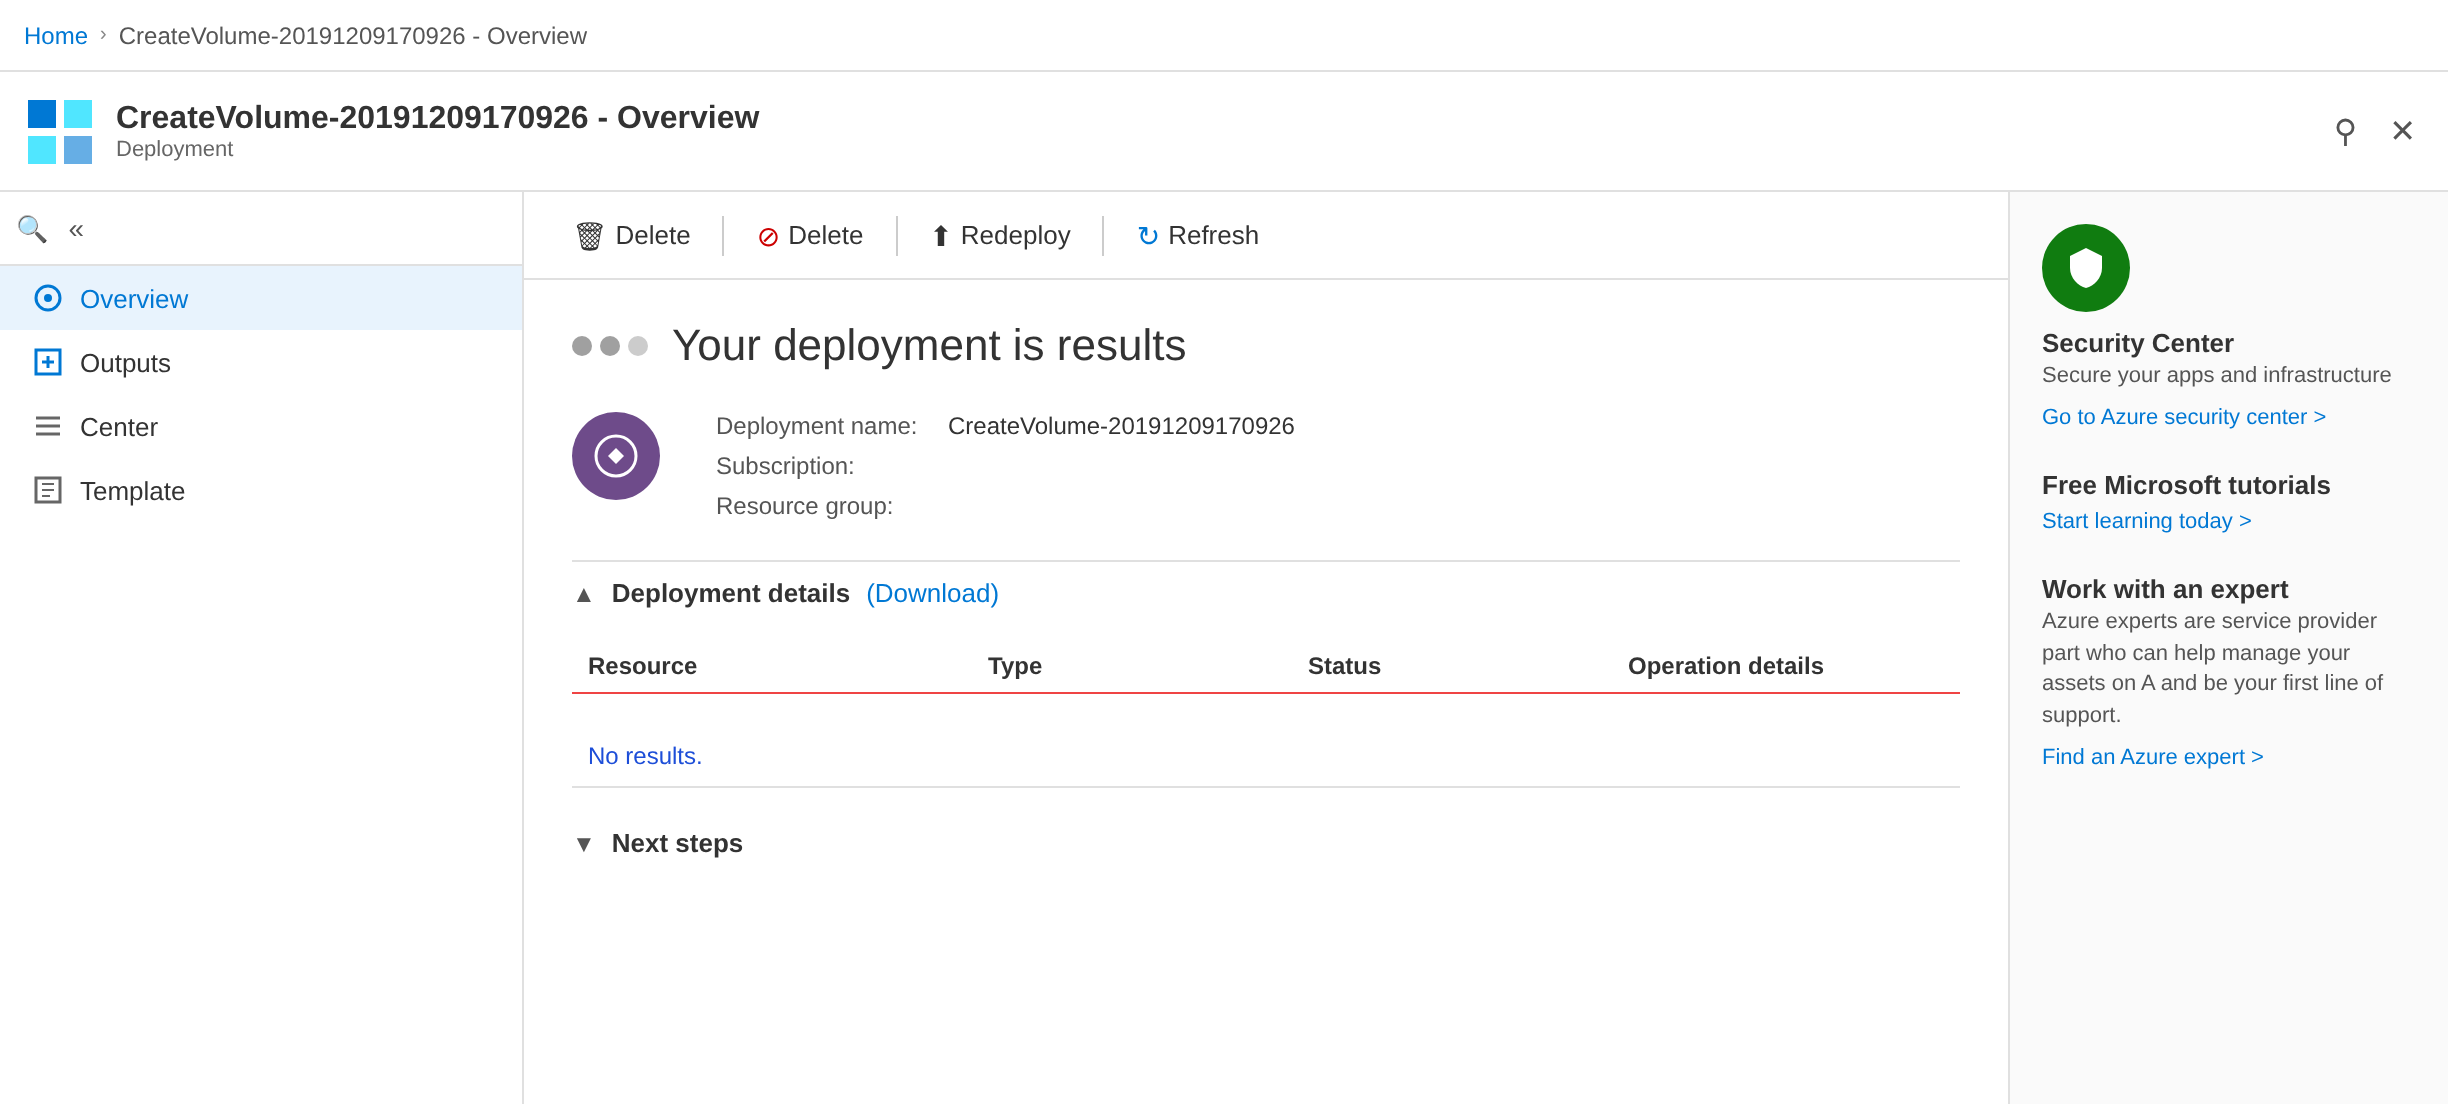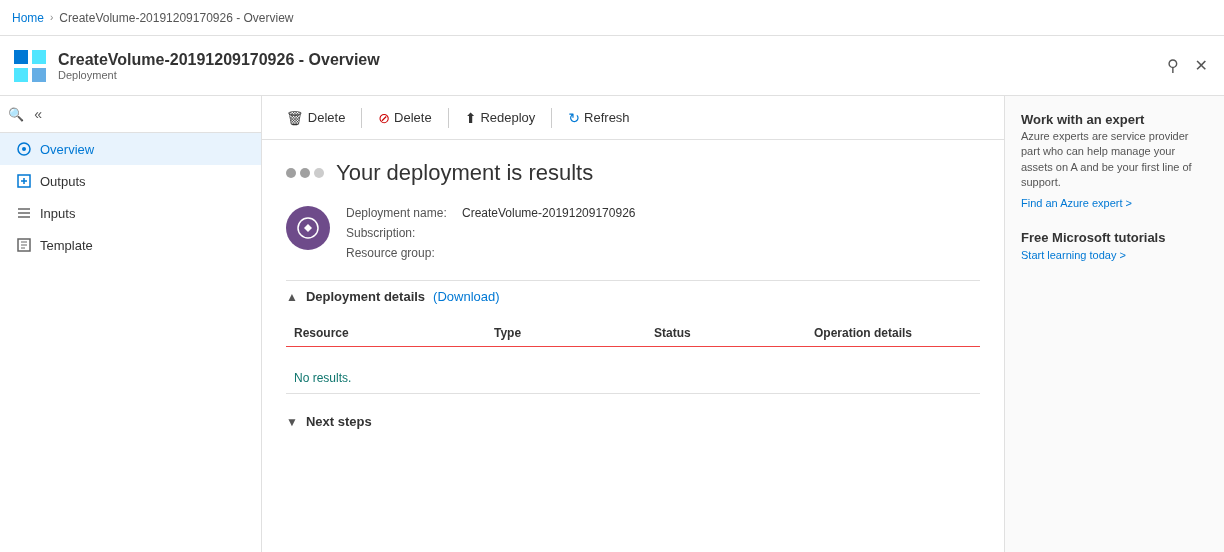--- a/index.html
+++ b/index.html
@@ -58,21 +58,21 @@
 
     
     .section-header { display: flex; align-items: center; gap: 8px; padding: 8px 0; margin-bottom: 8px; border-top: 1px solid #e0e0e0; }
     .section-toggle { font-size: 12px; color: #555; }
     .section-title { font-size: 13px; font-weight: 600; }
     .section-link { color: #0078d4; text-decoration: none; font-size: 13px; }
 
     
     .data-table { width: 100%; border-collapse: collapse; font-size: 12px; margin-bottom: 16px; }
     .data-table th { text-align: left; padding: 6px 8px; font-weight: 600; color: #333; border-bottom: 1px solid #ef4444; }
-    .no-results { padding: 8px; font-size: 12px; color: #0f766e; }
+    .no-results { padding: 8px; font-size: 12px; color: #1d4ed8; }
     .table-border { border-bottom: 1px solid #e0e0e0; margin-bottom: 12px; }
 
     
     .next-steps { display: flex; align-items: center; gap: 8px; padding: 8px 0; cursor: pointer; }
 
     
     .panel-section { margin-bottom: 20px; }
     .security-icon { width: 44px; height: 44px; background: #107c10; border-radius: 50%; display: flex; align-items: center; justify-content: center; margin-bottom: 8px; }
     .security-icon svg { width: 24px; height: 24px; }
     .panel-title { font-size: 13px; font-weight: 600; color: #333; margin-bottom: 2px; }
@@ -140,21 +140,21 @@
     </div>
 
     <div class="nav-item">
       <span class="nav-icon">
         <svg width="16" height="16" viewBox="0 0 16 16">
             <line x1="2" y1="4" x2="14" y2="4" stroke="#666" stroke-width="1.5"></line>
             <line x1="2" y1="8" x2="14" y2="8" stroke="#666" stroke-width="1.5"></line>
             <line x1="2" y1="12" x2="14" y2="12" stroke="#666" stroke-width="1.5"></line>
           </svg>
       </span>
-      <span>Inputs</span>
+      <span>Center</span>
     </div>
 
     <div class="nav-item">
       <span class="nav-icon">
         <svg width="16" height="16" viewBox="0 0 16 16">
             <rect x="2" y="2" width="12" height="12" fill="none" stroke="#666" stroke-width="1.5"></rect>
             <line x1="5" y1="5" x2="11" y2="5" stroke="#666" stroke-width="1"></line>
             <line x1="5" y1="8" x2="11" y2="8" stroke="#666" stroke-width="1"></line>
             <line x1="5" y1="11" x2="9" y2="11" stroke="#666" stroke-width="1"></line>
           </svg>
@@ -193,21 +193,21 @@
 
         <div class="deploy-header">
           <div class="deploy-dots">
             <div class="dot"></div>
             <div class="dot"></div>
             <div class="dot" style="background:#ccc;"></div>
           </div>
           <h2 class="deploy-title">Your deployment is results</h2>
         </div>
 
-        <div style="display:flex; gap:16px; align-items:flex-start; margin-bottom:20px;">
+        <div style="display:flex; gap:28px; align-items:flex-start; margin-bottom:20px;">
           <div class="deploy-icon-wrap">
             <svg width="24" height="24" viewBox="0 0 24 24" fill="white">
               <circle cx="12" cy="12" r="10" fill="none" stroke="white" stroke-width="1.5"></circle>
               <path d="M8 12 L12 8 L16 12 L12 16 Z" fill="white"></path>
             </svg>
           </div>
           <div class="info-grid">
             <div class="info-col">
               <div class="info-row">
                 <span class="info-label">Deployment name:</span>
@@ -249,27 +249,38 @@
         <div class="next-steps">
           <span class="section-toggle">▼</span>
           <span class="section-title">Next steps</span>
         </div>
 
       </div>
     </div>
 
     <div class="right-panel">
 
+      <div class="panel-section">
+        <div class="security-icon">
+          <svg viewBox="0 0 24 24" fill="white" width="24" height="24">
+            <path d="M12 2 L20 6 L20 12 C20 17 16 21 12 22 C8 21 4 17 4 12 L4 6 Z"></path>
+            <path d="M9 12 L11 14 L15 10" fill="none" stroke="white" stroke-width="1.5" stroke-linecap="round"></path>
+          </svg>
+        </div>
+        <p class="panel-title">Security Center</p>
+        <p class="panel-desc">Secure your apps and infrastructure</p>
+        <a href="#" class="panel-link">Go to Azure security center &gt;</a>
+      </div>
+
+      <div class="panel-section">
+        <p class="panel-title">Free Microsoft tutorials</p>
+        <a href="#" class="panel-link">Start learning today &gt;</a>
+      </div>
 
       <div class="panel-section">
         <p class="panel-title">Work with an expert</p>
         <p class="panel-desc">Azure experts are service provider part who can help manage your assets on A and be your first line of support.</p>
         <a href="#" class="panel-link">Find an Azure expert &gt;</a>
       </div>
 
-      <div class="panel-section">
-        <p class="panel-title">Free Microsoft tutorials</p>
-        <a href="#" class="panel-link">Start learning today &gt;</a>
-      </div>
-
     </div>
   </div>
 </div>
 
 </body></html>

